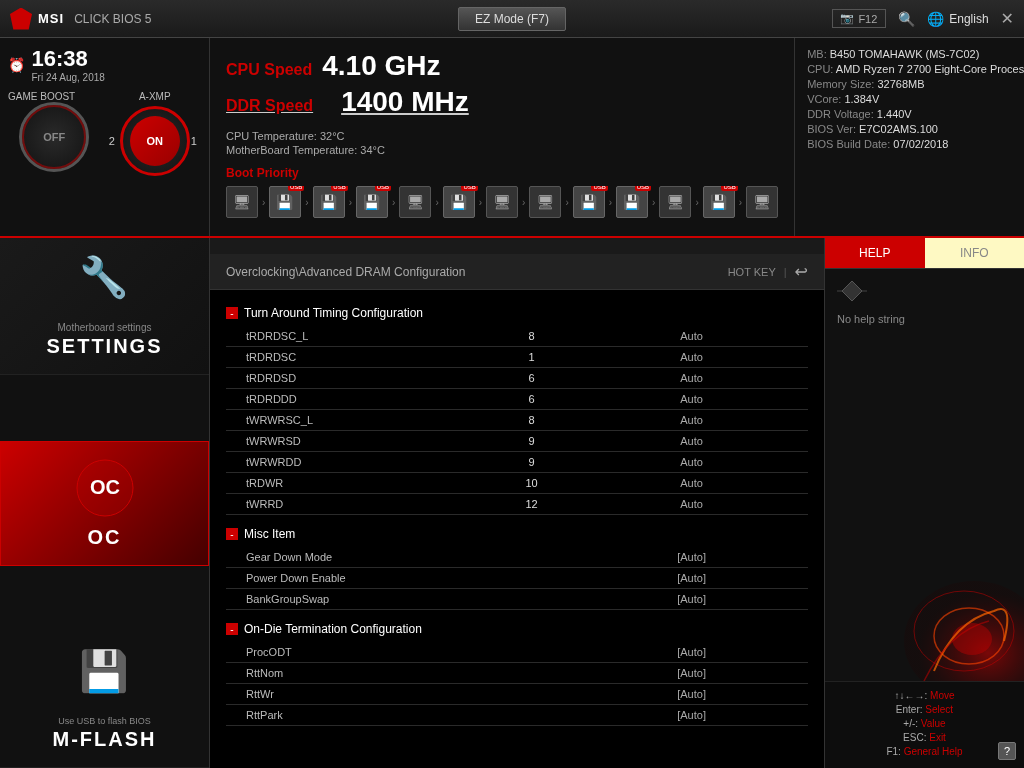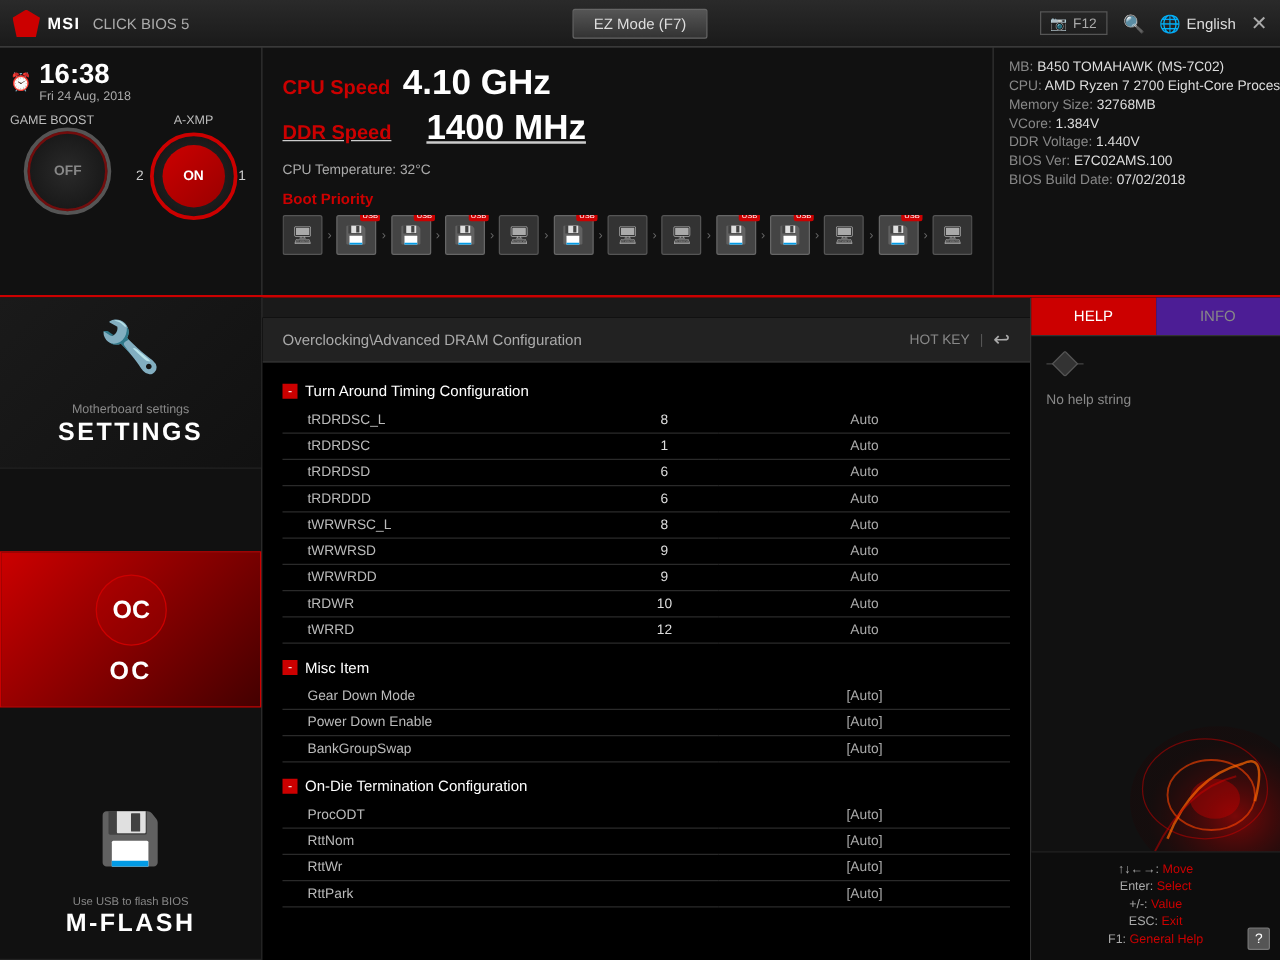--- a/index.html
+++ b/index.html
@@ -526,21 +526,21 @@
       display: flex;
       border-bottom: 1px solid #333;
     }
     .help-tab {
       flex: 1;
       padding: 8px;
       text-align: center;
       font-size: 12px;
       cursor: pointer;
       border: none;
-      background: #4c1d95;
+      background: #fef9c3;
       color: #888;
     }
     .help-tab.active {
       background: #c00;
       color: #fff;
     }
     #help-content {
       padding: 12px;
       flex: 1;
       overflow-y: auto;
@@ -636,20 +636,24 @@
     </div>
     <div id="ddr-speed-row">
       <span id="ddr-speed-label">DDR Speed</span>
       <span id="ddr-speed-value">1400 MHz</span>
     </div>
     <div id="temp-rows">
       <div>
         <span>CPU Temperature:</span>
         <span>32°C</span>
       </div>
+      <div>
+        <span>MotherBoard Temperature:</span>
+        <span>34°C</span>
+      </div>
     </div>
     <div id="boot-priority-label">Boot Priority</div>
     <div id="boot-devices">
 
     <div class="boot-device">
           <span class="boot-device-icon">🖥</span>
         </div>
         <span class="boot-arrow">›</span>
         <div class="boot-device usb-device">
           <span class="boot-device-icon">💾</span>

